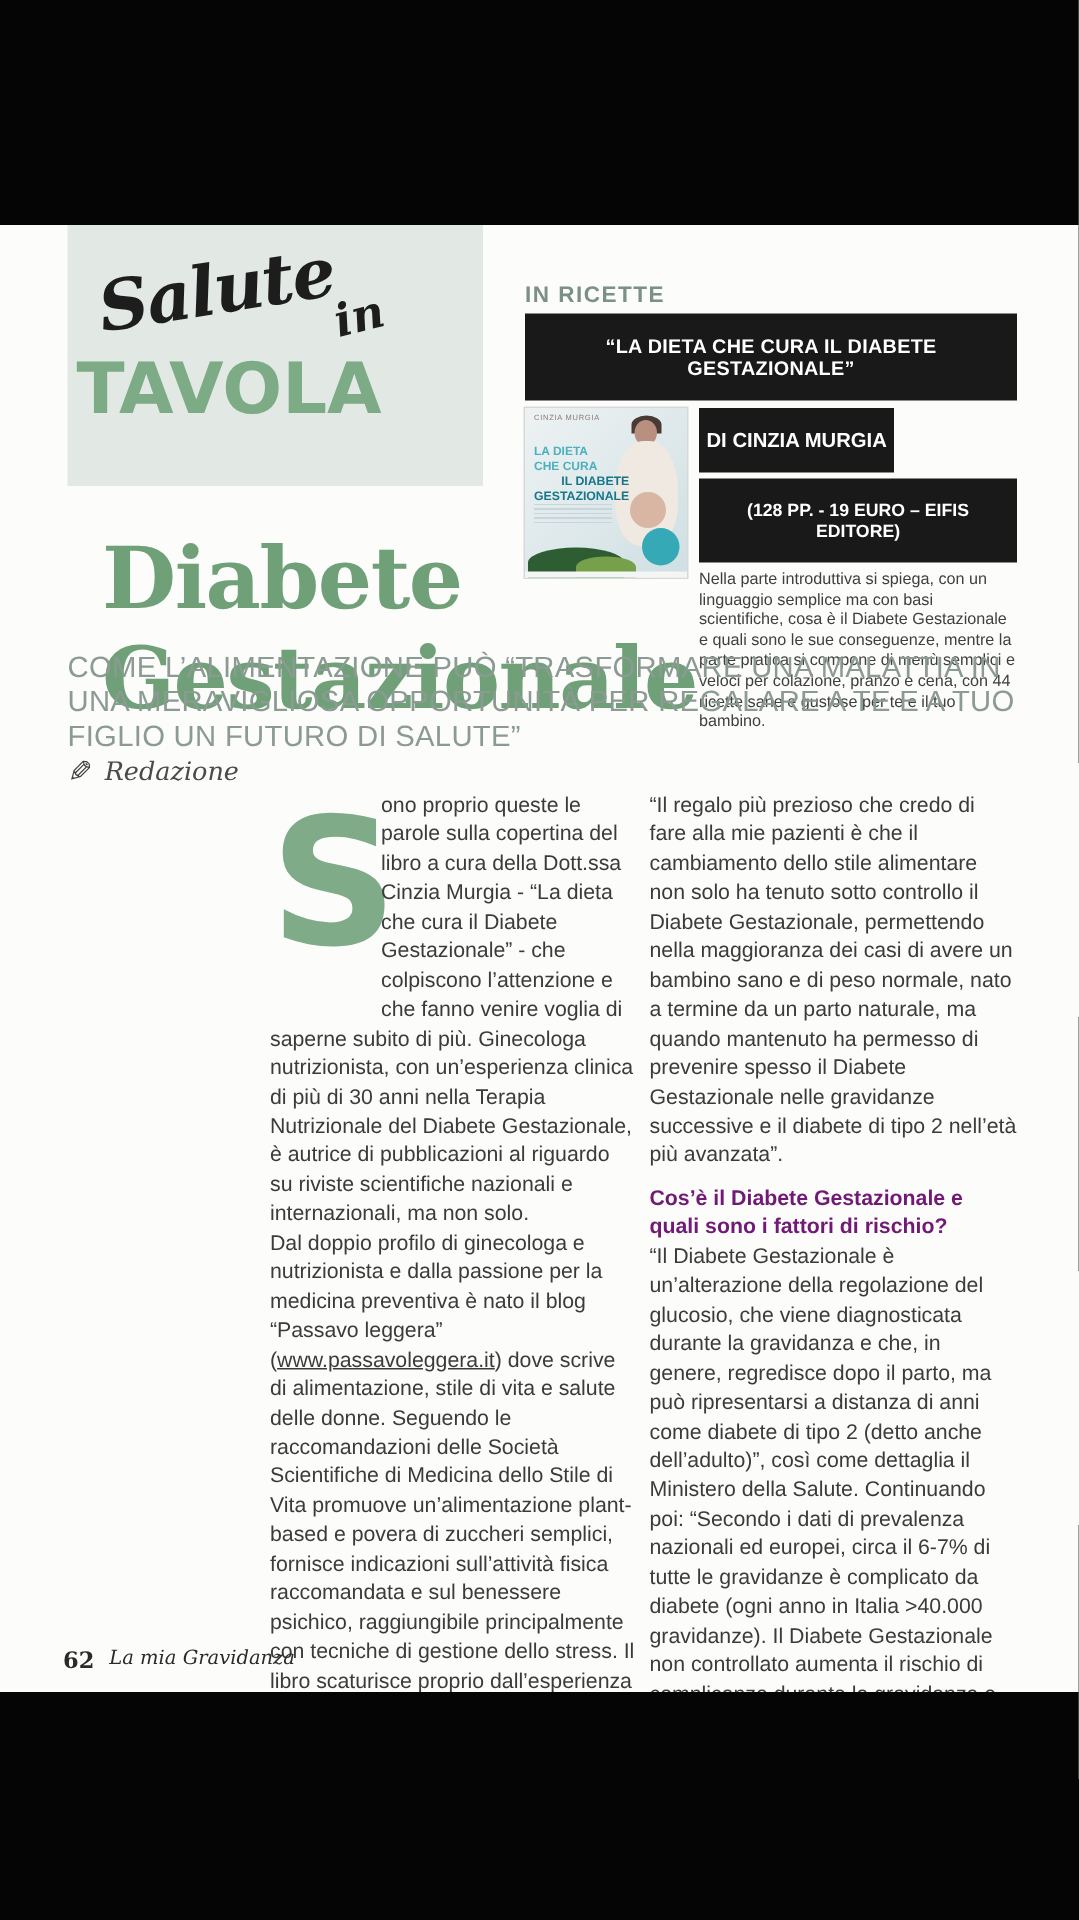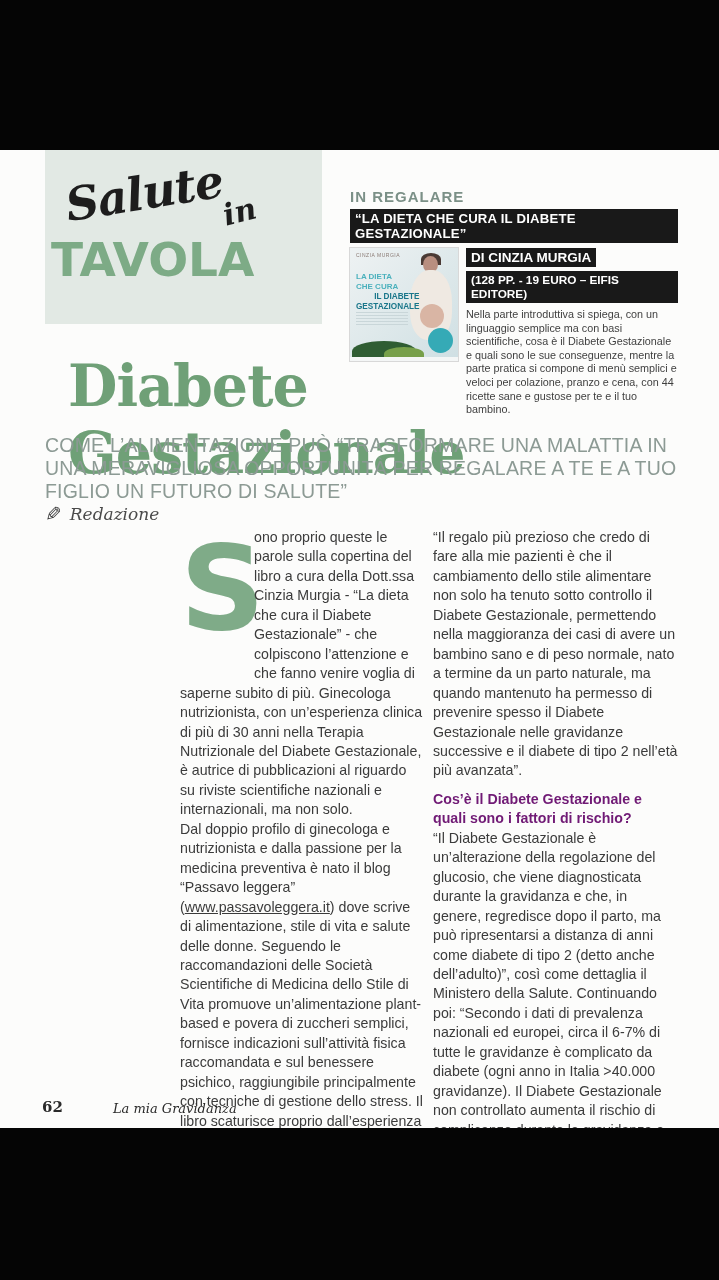--- a/index.html
+++ b/index.html
@@ -21,21 +21,21 @@
   .brand-tavola { position:absolute; left:6px; top:82px;
       font-family:"DejaVu Sans", sans-serif; font-weight:bold;
       font-size:47px; color:#7dab86; letter-spacing:0px; }
   .tagline { position:absolute; left:10px; top:137px; font-weight:bold;
       font-size:14.5px; line-height:1.22; color:#1f1f1f; letter-spacing:0.3px; }
 
   
   .libreria { position:absolute; left:350px; top:38px; width:328px; }
   .lib-label { font-weight:bold; font-size:15px; color:#7b9087; letter-spacing:1px; }
   .lib-bar { display:inline-block; background:#191919; color:#fff;
-             font-weight:bold; padding:2px 5px; }
+             font-weight:bold; padding:14px 5px;text-align:center; }
   .lib-title-bar { margin-top:4px; font-size:13.2px; letter-spacing:0.2px; }
   .lib-row { margin-top:5px; display:flex; }
   .lib-right { margin-left:8px; width:212px; }
   .lib-author-bar { font-size:13.5px; }
   .lib-details-bar { margin-top:4px; font-size:11.8px; }
   .lib-blurb { margin-top:5px; font-size:10.8px; line-height:1.26; color:#3f3f3f; }
 
   
   .cover { position:relative; width:108px; height:113px; flex:0 0 108px;
            background:linear-gradient(135deg,#eef2f3 0%,#dde8ea 55%,#cfdfe3 100%);
@@ -82,39 +82,39 @@
              display:flex; gap:8px; }
   .col { flex:1; font-size:14.2px; line-height:1.37; color:#3b3b3b; }
   .dropcap { float:left; width:64px; height:130px; margin:6px 10px 2px 0;
       font-family:"DejaVu Sans", sans-serif; font-weight:bold;
       font-size:118px; line-height:108px; color:#7fab88; text-align:left; }
   .col a { color:#3b3b3b; text-decoration:underline; }
   .col-heading { font-weight:bold; color:#701a75; margin-top:9px; }
 
   
   .folio { position:absolute; left:42px; top:948px; display:flex;
-           align-items:flex-end;gap:40px; }
+           align-items:flex-start; }
   .folio-num { font-family:"DejaVu Serif", serif; font-weight:bold;
            font-size:15px; color:#2a2a2a; }
   .folio-name { margin-left:10px; font-family:"DejaVu Serif", serif;
            font-style:italic; font-size:13px; color:#2a2a2a; }
 </style>
 </head>
 <body>
 
 <div class="page">
 
   <div class="masthead">
     <div class="script-salute">Salute</div>
     <div class="script-in">in</div>
     <div class="brand-tavola">TAVOLA</div>
   </div>
 
   <div class="libreria">
-    <div class="lib-label">IN REGALARE</div>
+    <div class="lib-label">IN RICETTE</div>
     <div class="lib-bar lib-title-bar">“LA DIETA CHE CURA IL DIABETE GESTAZIONALE”</div>
     <div class="lib-row">
       <div class="cover">
         <div class="hair"></div>
         <div class="head"></div>
         <div class="body-shape"></div>
         <div class="belly"></div>
         <div class="cover-author">CINZIA MURGIA</div>
         <div class="cover-title1">LA DIETA
 CHE CURA</div>

